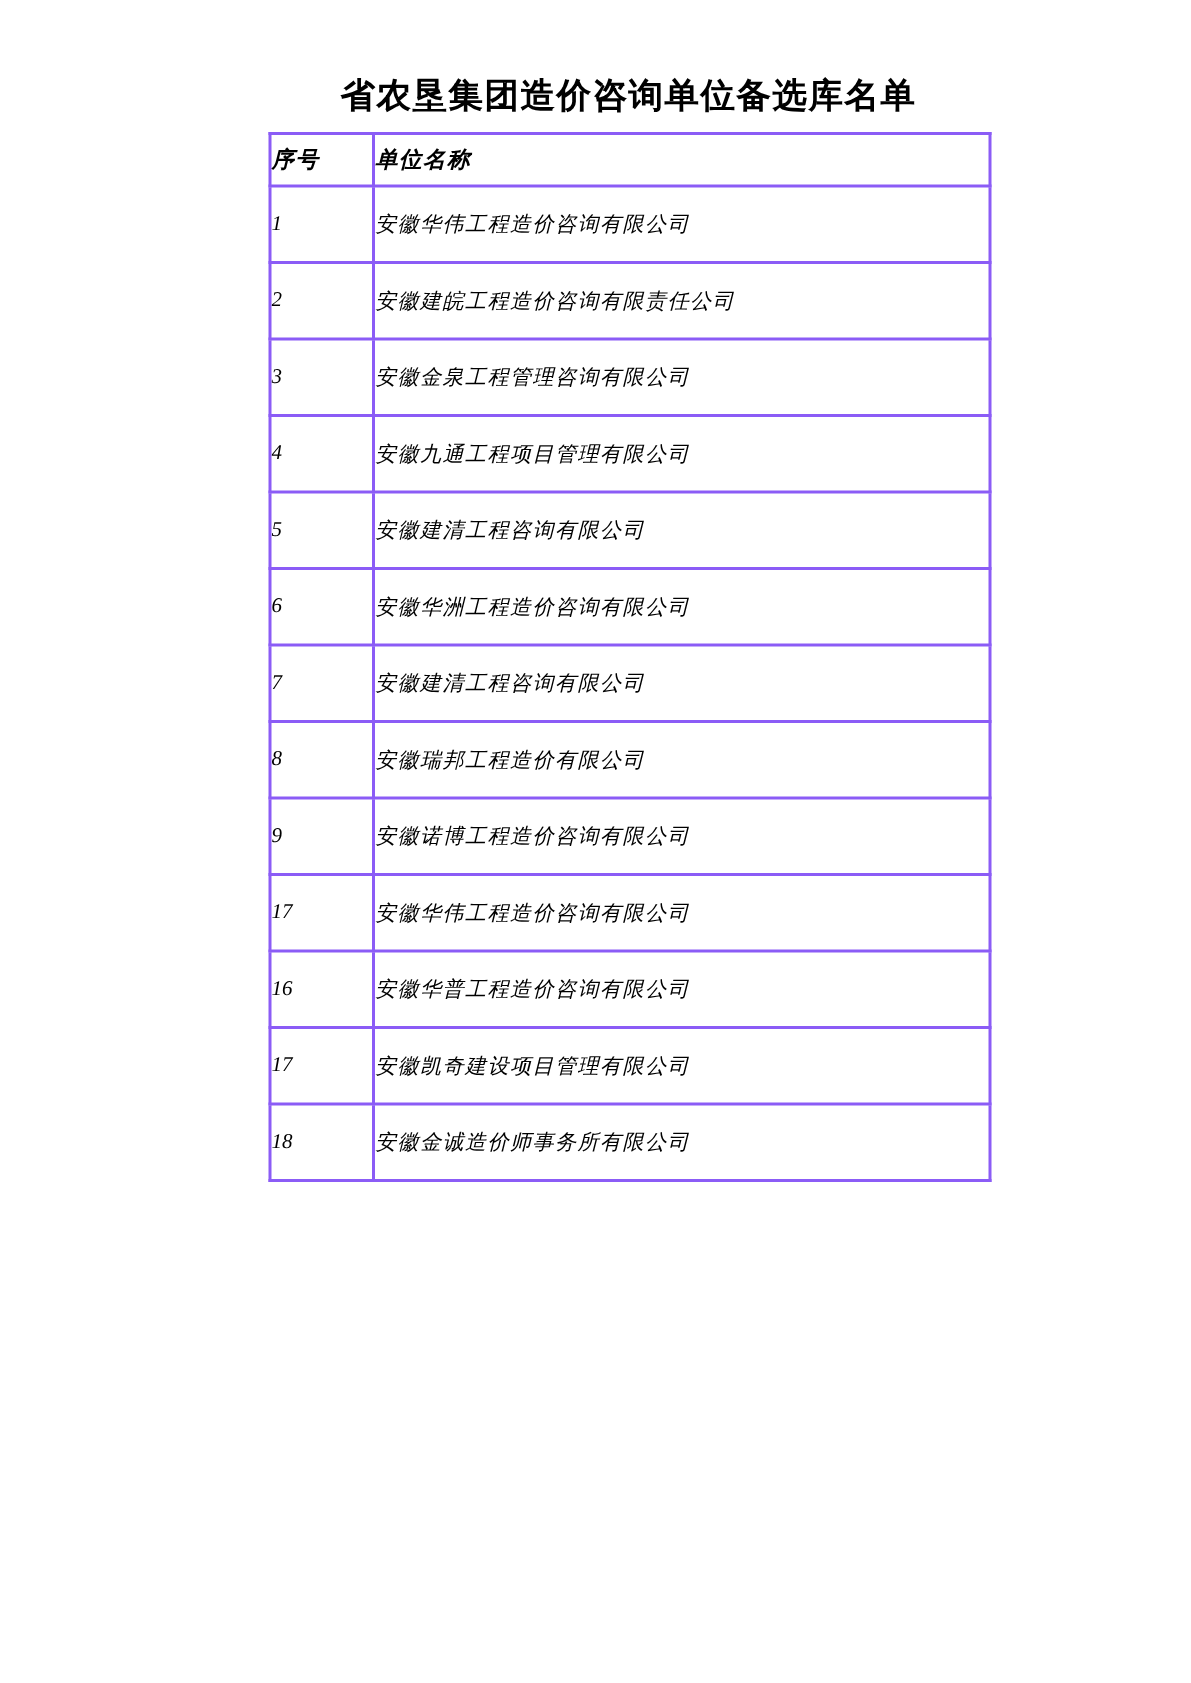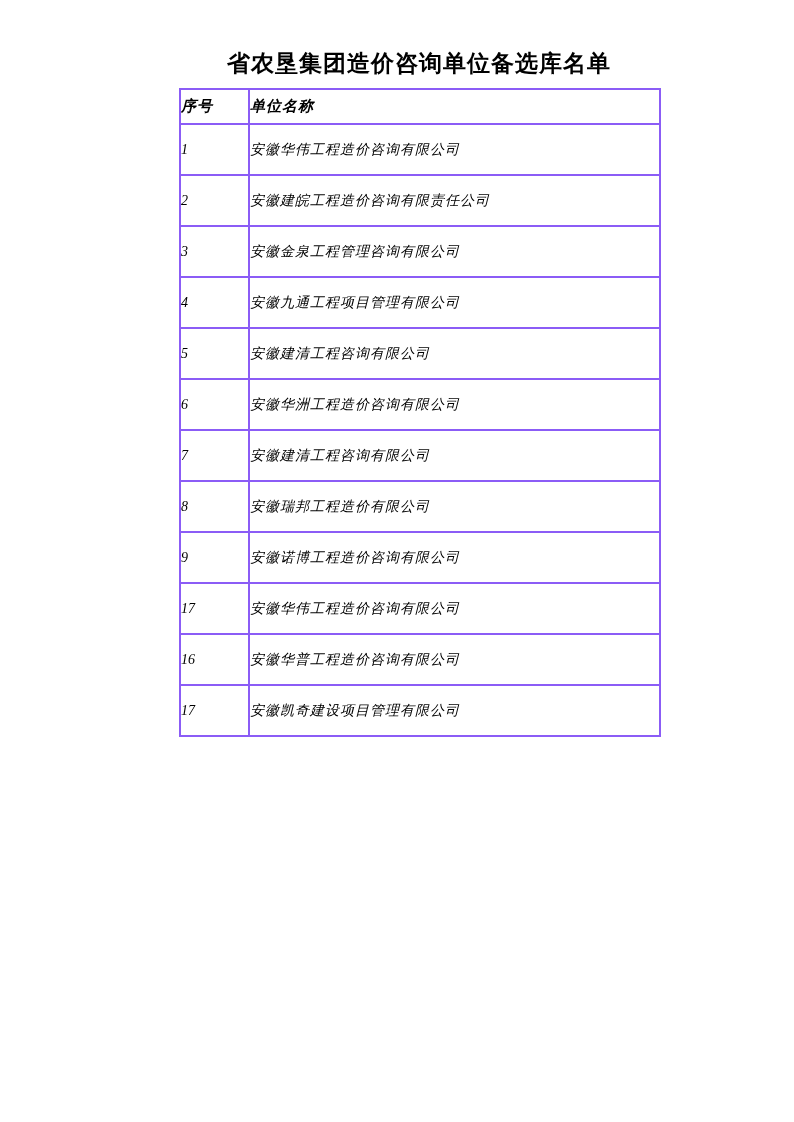--- a/index.html
+++ b/index.html
@@ -148,16 +148,20 @@
     <tr>
       <td class="no-cell">16</td>
       <td class="name-cell">安徽华普工程造价咨询有限公司</td>
     </tr>
 
     <tr>
       <td class="no-cell">17</td>
       <td class="name-cell">安徽凯奇建设项目管理有限公司</td>
     </tr>
 
+    <tr>
+      <td class="no-cell">18</td>
+      <td class="name-cell">安徽金诚造价师事务所有限公司</td>
+    </tr>
   </tbody>
   </table>
 
 </div>
 
 </body></html>

